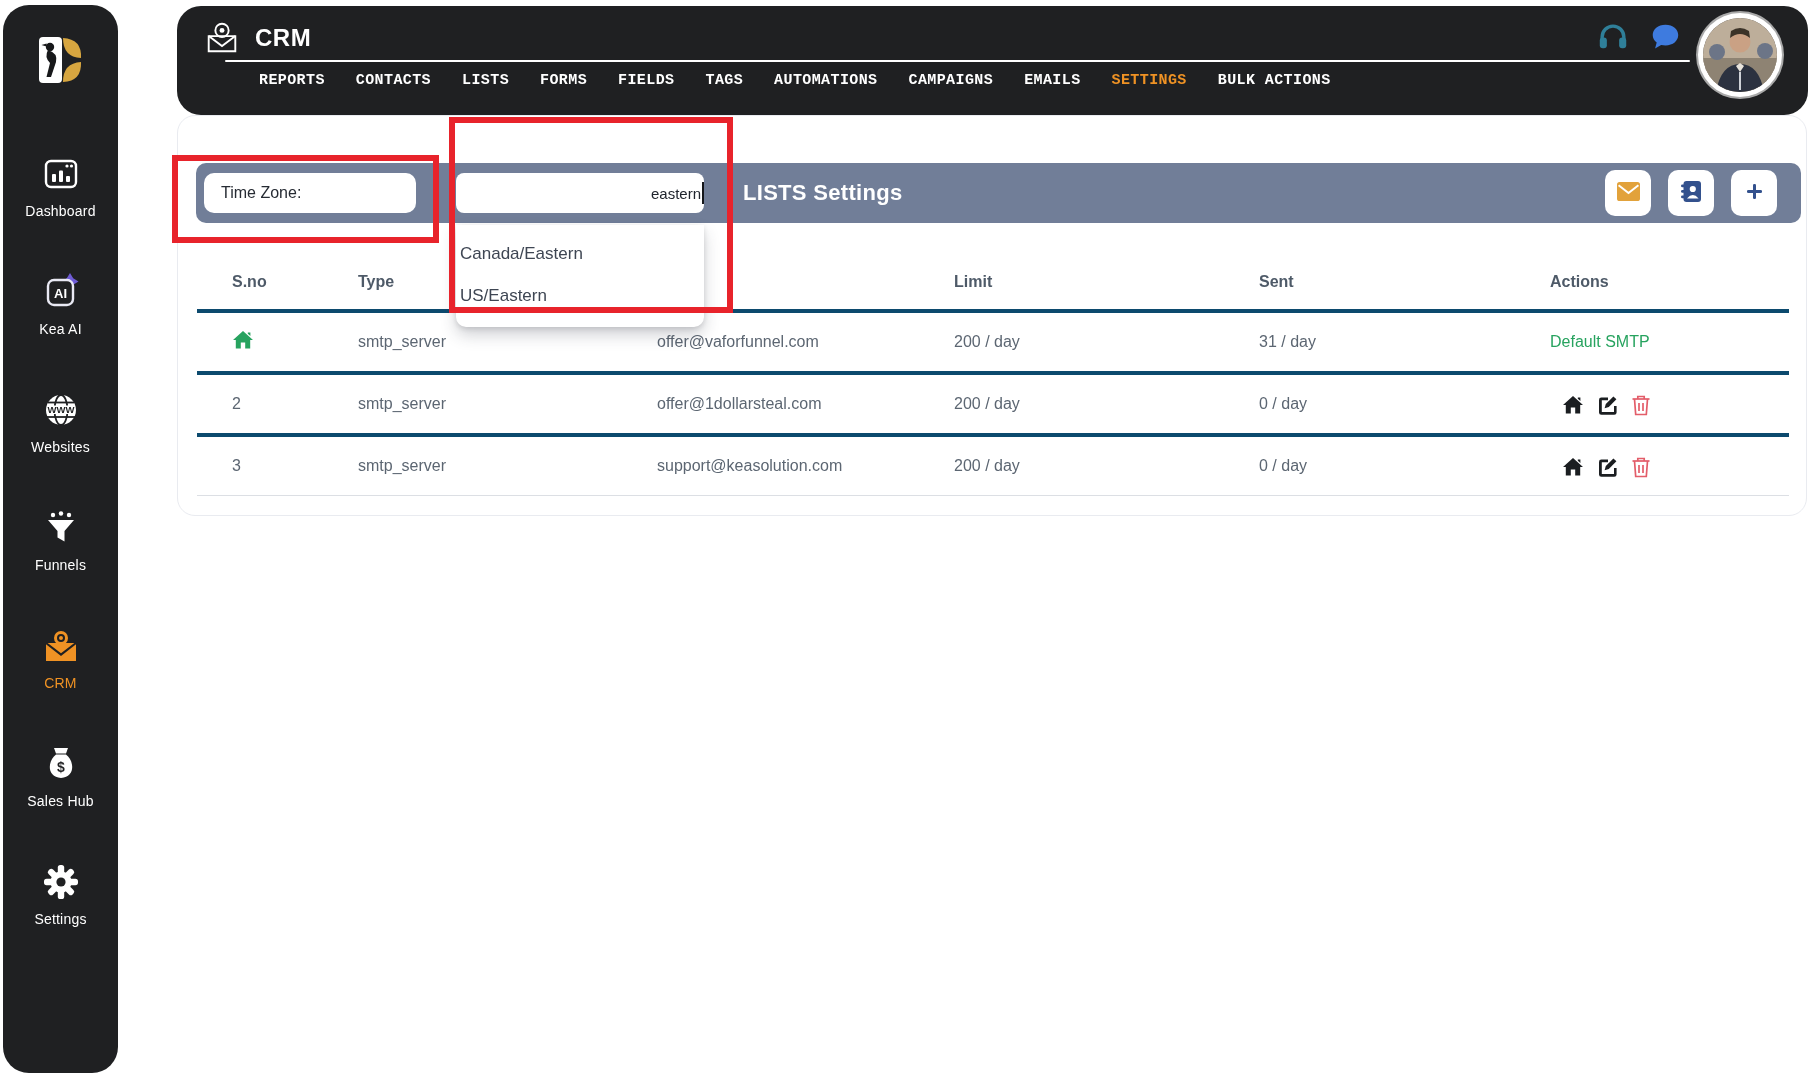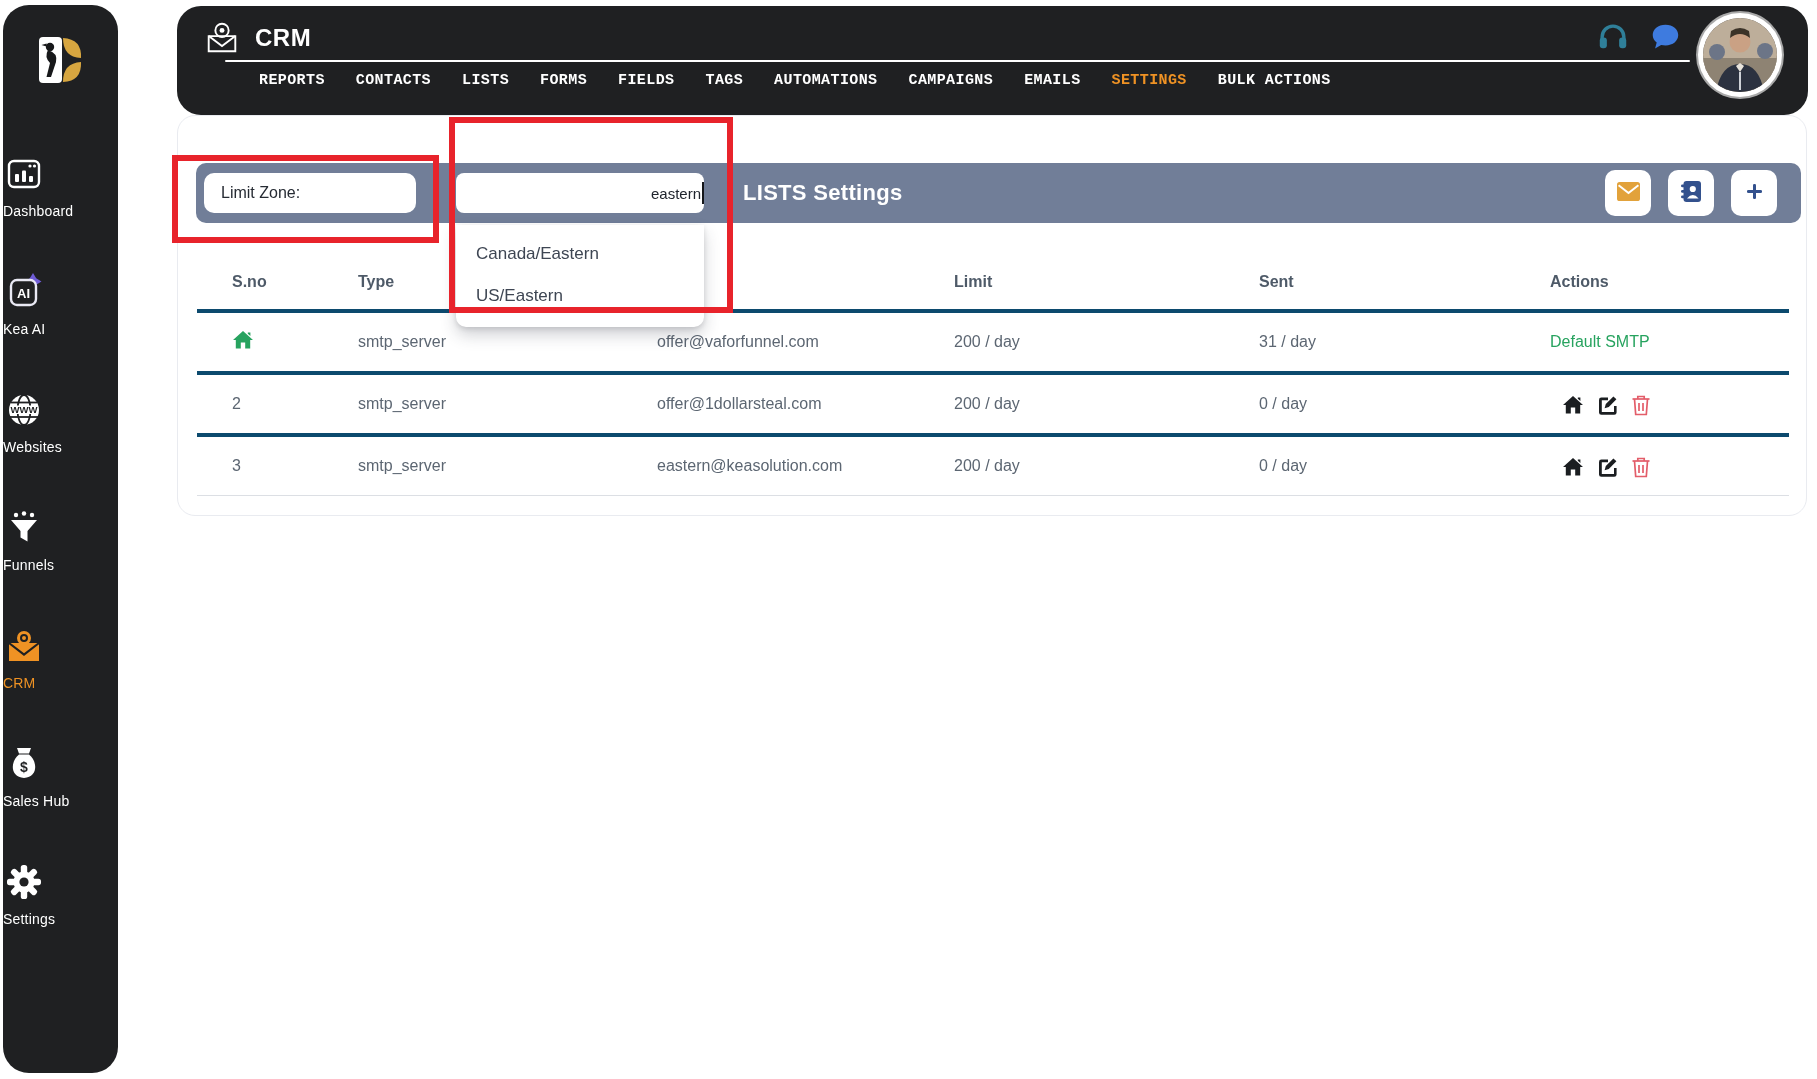--- a/index.html
+++ b/index.html
@@ -9,21 +9,21 @@
     font-family:"Liberation Sans","DejaVu Sans",sans-serif;
     -webkit-font-smoothing:antialiased;
   }
   
   .sidebar {
     position:absolute; left:3px; top:5px; width:115px; height:1068px;
     background:#1f2022; border-radius:26px; display:flex; flex-direction:column; align-items:center;
   }
   .logo { margin-top:26px; width:58px; height:58px; cursor:pointer; }
   .side-nav { margin-top:64px; display:flex; flex-direction:column; align-items:center; }
-  .side-item { width:115px; height:92px; margin-bottom:26px; display:flex; flex-direction:column; align-items:flex-start; cursor:pointer; }
+  .side-item { width:115px; height:92px; margin-bottom:26px; display:flex; flex-direction:column; align-items:center; cursor:pointer; }
   .side-icon { width:42px; height:42px; display:flex; align-items:center; justify-content:center; }
   .side-label { margin-top:8px; font-size:14px; color:#ffffff; letter-spacing:.2px; }
   .side-item.active .side-label { color:#ef9224; }
   
   .topbar {
     position:absolute; left:177px; top:6px; width:1631px; height:109px;
     background:#1f2022; border-radius:24px;
   }
   .topbar-row1 { position:absolute; left:26px; top:10px; height:44px; display:flex; align-items:center; }
   .crm-app-icon { width:38px; height:38px; }
@@ -64,21 +64,21 @@
   .toolbar-buttons { position:absolute; right:24px; top:7px; display:flex; gap:17px; }
   .tool-btn {
     width:46px; height:46px; background:#ffffff; border:none; border-radius:10px;
     display:flex; align-items:center; justify-content:center; cursor:pointer;
   }
   .dropdown {
     position:absolute; left:278px; top:109px; width:248px; background:#ffffff; z-index:6;
     border-radius:0 0 10px 10px; padding:8px 0 10px 0;
     box-shadow:0 8px 16px rgba(45,50,70,.22), 0 2px 5px rgba(0,0,0,.12);
   }
-  .dropdown-option { padding:11px 20px; font-size:17px; color:#3e4653; cursor:pointer; }
+  .dropdown-option { padding:11px 4px; font-size:17px; color:#3e4653; cursor:pointer; }
   
   .tbl { position:absolute; left:19px; top:139px; width:1592px; }
   .tbl-row {
     display:grid; grid-template-columns:126px 299px 297px 305px 291px 1fr;
     align-items:center; padding-left:35px;
   }
   .tbl-head { height:54px; font-size:16px; font-weight:bold; color:#4e5a68; }
   .tbl-body .tbl-row { height:62px; border-top:4px solid #0c4a6e; font-size:16px; color:#5c6672; }
   .tbl-bottom { border-top:1px solid #dcdfe4; }
   .default-smtp { color:#27a35f; font-size:16px; }
@@ -243,21 +243,21 @@
       <path d="M33 48 l4 6 l4 -6 l-4 -3 z" fill="#e8e4dc"></path>
       <line x1="37" y1="54" x2="37" y2="72" stroke="#cfd2d8" stroke-width="2"></line>
     </svg>
   </span>
 </header>
 
 <main class="card">
 
   <div class="toolbar">
     <div class="tz-label-box">
-      <span>Limit Zone:</span>
+      <span>Time Zone:</span>
     </div>
     <div class="tz-input">
       <span>eastern</span>
       <span class="caret"></span>
     </div>
     <h2 class="toolbar-title">LISTS Settings</h2>
     <div class="toolbar-buttons" id="toolbar-buttons">
         <button class="tool-btn">
           <span><svg width="23" height="19" viewBox="0 0 23 19">
               <rect width="23" height="19" rx="2.6" fill="#e2a23b"></rect>
@@ -329,21 +329,21 @@
                     <path d="M3.5 5 l1.2 15.5 h10.6 L16.5 5"></path>
                     <line x1="8" y1="9" x2="8" y2="17"></line>
                     <line x1="12" y1="9" x2="12" y2="17"></line>
                   </svg></span></button>
             </span>
           </div>
         </div>
         <div class="tbl-row">
           <div>3</div>
           <div>smtp_server</div>
-          <div>eastern@keasolution.com</div>
+          <div>support@keasolution.com</div>
           <div>200 / day</div>
           <div>0 / day</div>
           <div>
             <span class="action-icons">
               <button class="action-btn" style="color: rgb(27, 30, 33);"><span><svg width="22" height="22" viewBox="0 0 22 22">
                     <path d="M11 2 L21 11 h-2.8 v8.5 h-5 v-6 h-4.4 v6 h-5 V11 H1 Z M15.8 3.5 h2.6 v3.5 l-2.6 -2.3 Z" fill="currentColor"></path>
                   </svg></span></button>
               <button class="action-btn" style="color: rgb(27, 30, 33);"><span><svg width="22" height="22" viewBox="0 0 22 22">
                     <path d="M3 6 a2.4 2.4 0 0 1 2.4 -2.4 H12 v2.6 H5.8 V18 H18 v-6 h2.6 v6.4 A2.4 2.4 0 0 1 18.2 20.8 H5.4 A2.4 2.4 0 0 1 3 18.4 Z" fill="#1b1e21"></path>
                     <path d="M8.6 14.2 L9.8 10 L17.4 2.4 L20.4 5.2 L12.8 12.9 Z" fill="#1b1e21"></path>

